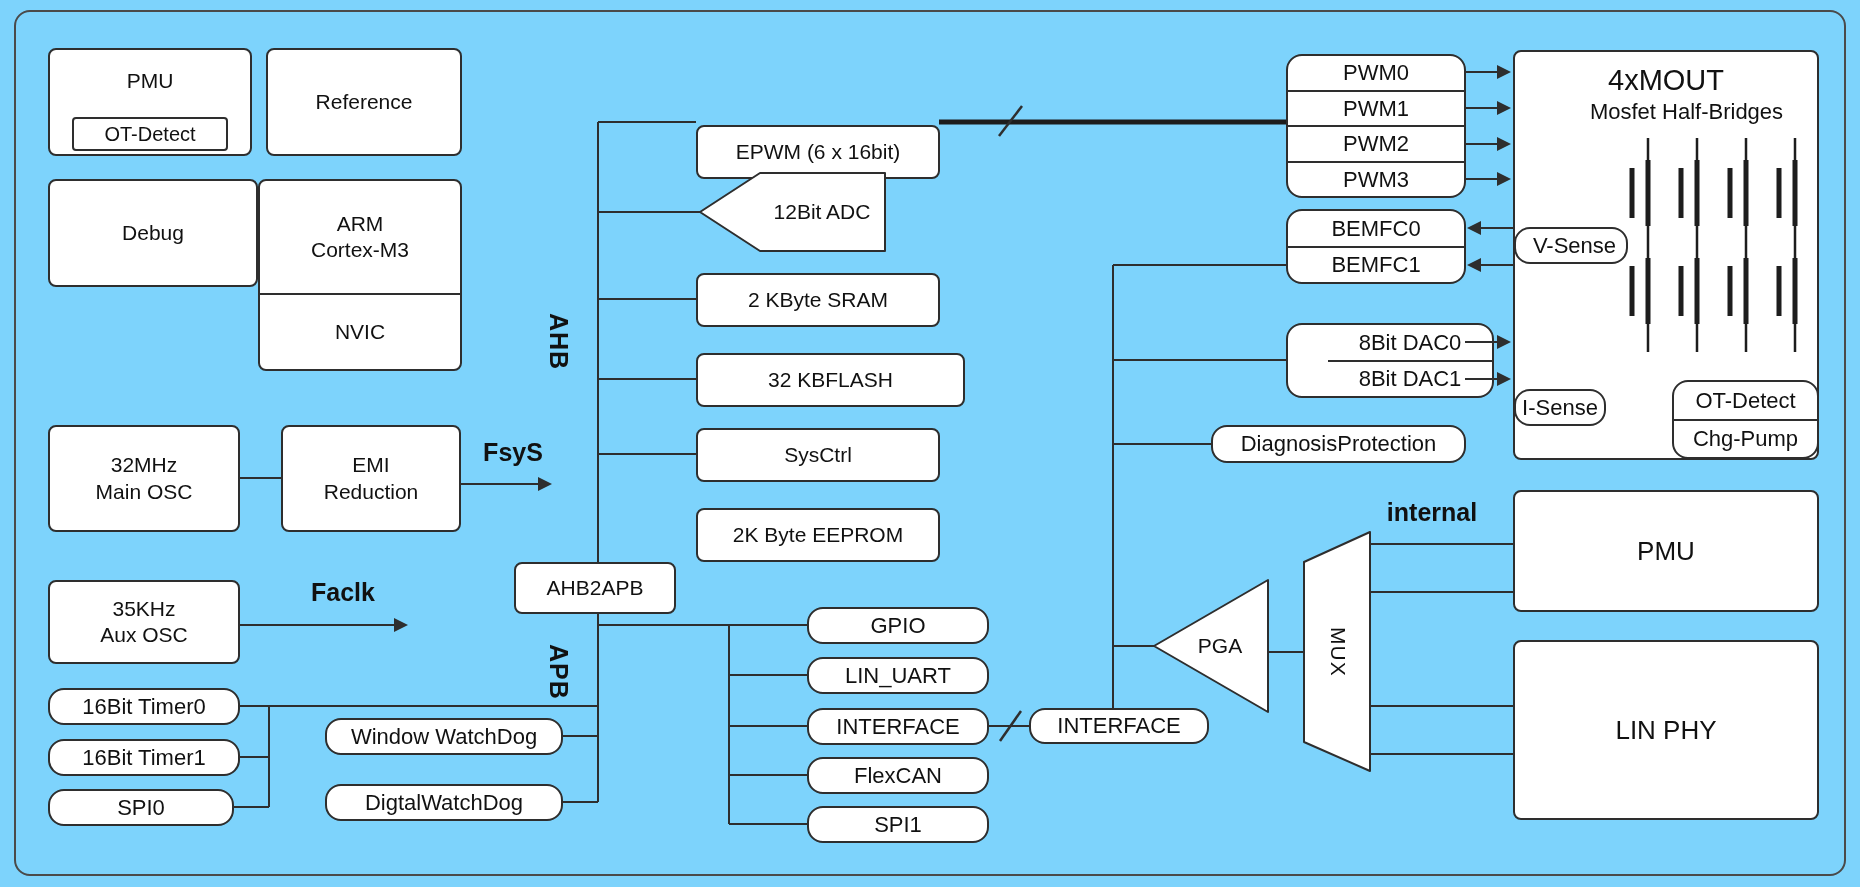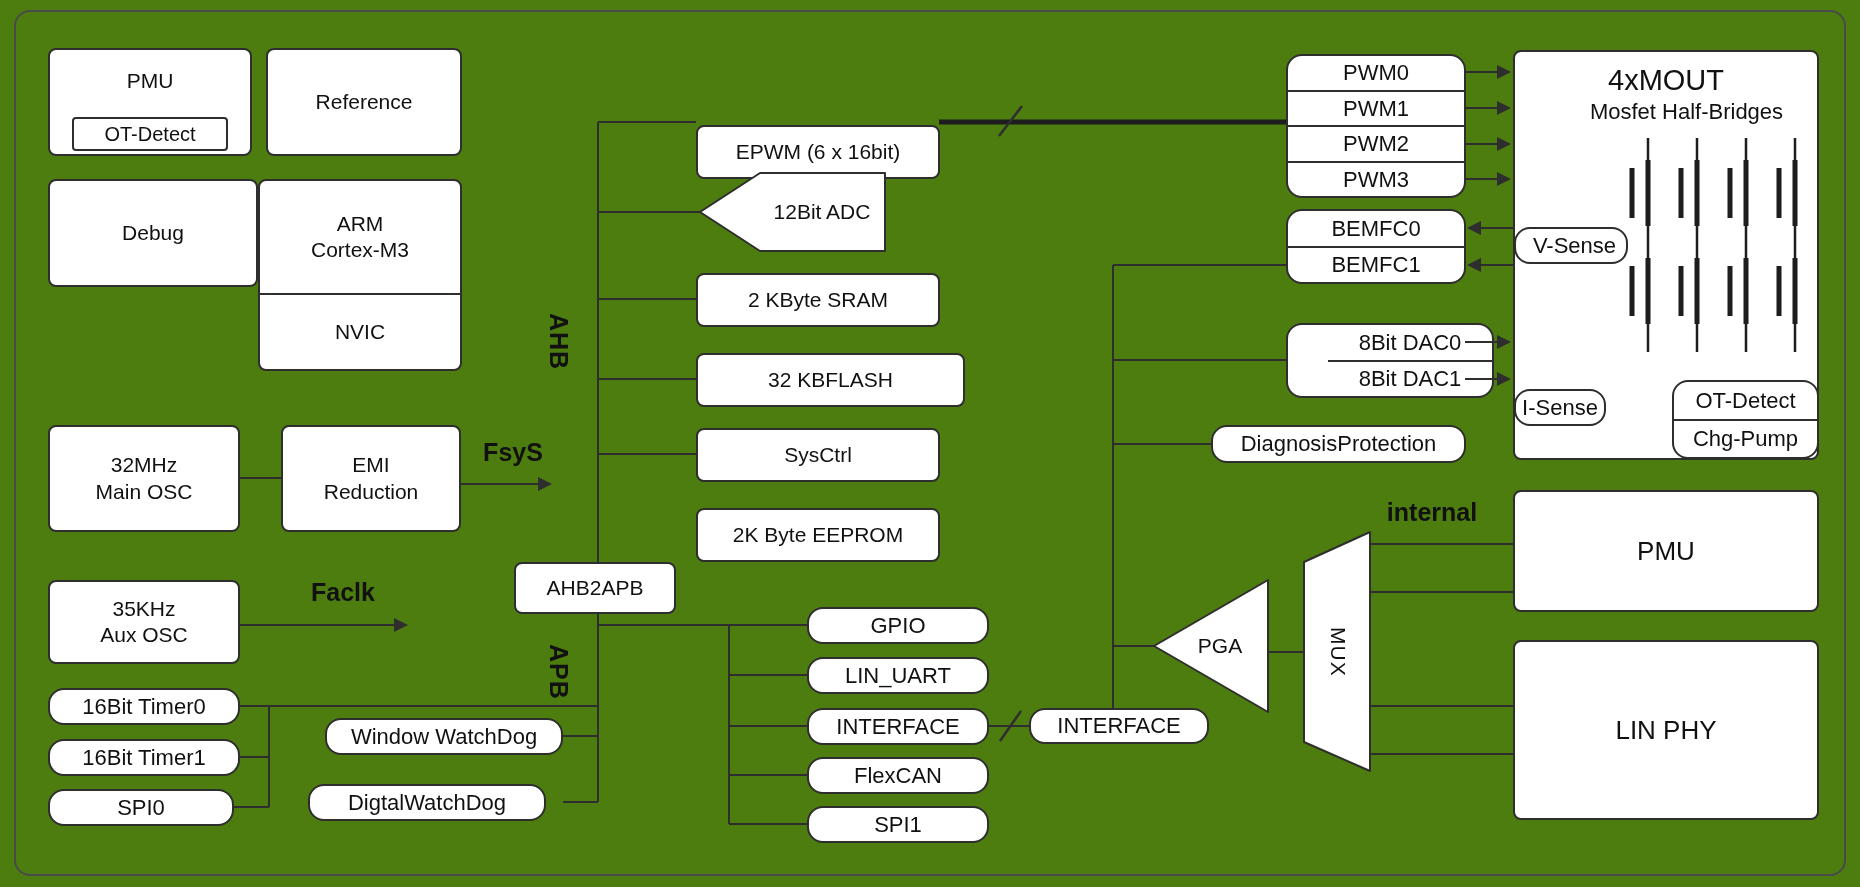--- a/index.html
+++ b/index.html
@@ -1,18 +1,18 @@
 <!DOCTYPE html>
 <html><head>
 <meta charset="utf-8">
 <style>
   *{margin:0;padding:0;box-sizing:border-box;}
   html,body{background:#ffffff;}
   body{font-family:"Liberation Sans","DejaVu Sans",sans-serif;color:#111111;}
-  .canvas{position:relative;width:1860px;height:887px;background:#4d7c0f;overflow:hidden;}
+  .canvas{position:relative;width:1860px;height:887px;background:#7dd3fc;overflow:hidden;}
   .frame{position:absolute;left:14px;top:10px;width:1832px;height:866px;border:2px solid #4a4a4a;border-radius:16px;z-index:1;}
   .box{position:absolute;background:#ffffff;border:2px solid #2e2e2e;border-radius:8px;display:flex;align-items:center;justify-content:center;text-align:center;font-size:21px;line-height:1.25;z-index:2;}
   .small{font-size:22px;border-radius:16px;}
   .stack{padding:0;display:flex;flex-direction:column;align-items:stretch;justify-content:flex-start;}
   .stack .row{flex:1 1 auto;display:flex;align-items:center;justify-content:center;border-top:2px solid #2e2e2e;}
   .stack .row:first-child{border-top:none;}
   .pmu-wrap{flex-direction:column;justify-content:flex-start;padding-top:18px;}
   .subbox{position:absolute;left:22px;bottom:3px;width:156px;height:34px;border:2px solid #2e2e2e;border-radius:4px;display:flex;align-items:center;justify-content:center;font-size:20px;background:#ffffff;}
   .mout{flex-direction:column;justify-content:flex-start;padding-top:10px;}
   .mout-title{font-size:29px;}
@@ -73,21 +73,21 @@
   <div class="box small" style="left:48px;top:789px;width:186px;height:37px;">SPI0</div>
 
   <div class="box" style="left:696px;top:96px;width:244px;height:54px;margin-top:29px;">EPWM (6 x 16bit)</div>
   <div class="box" style="left:696px;top:273px;width:244px;height:54px;">2 KByte SRAM</div>
   <div class="box" style="left:696px;top:353px;width:269px;height:54px;">32 KBFLASH</div>
   <div class="box" style="left:696px;top:428px;width:244px;height:54px;">SysCtrl</div>
   <div class="box" style="left:696px;top:508px;width:244px;height:54px;">2K Byte EEPROM</div>
   <div class="box" style="left:514px;top:562px;width:162px;height:52px;">AHB2APB</div>
 
   <div class="box small" style="left:325px;top:718px;width:238px;height:37px;">Window WatchDog</div>
-  <div class="box small" style="left:308px;top:784px;width:238px;height:37px;">DigtalWatchDog</div>
+  <div class="box small" style="left:325px;top:784px;width:238px;height:37px;">DigtalWatchDog</div>
   <div class="box small" style="left:807px;top:607px;width:182px;height:37px;">GPIO</div>
   <div class="box small" style="left:807px;top:657px;width:182px;height:37px;">LIN_UART</div>
   <div class="box small" style="left:807px;top:708px;width:182px;height:37px;">INTERFACE</div>
   <div class="box small" style="left:807px;top:757px;width:182px;height:37px;">FlexCAN</div>
   <div class="box small" style="left:807px;top:806px;width:182px;height:37px;">SPI1</div>
   <div class="box small" style="left:1029px;top:708px;width:180px;height:36px;">INTERFACE</div>
 
   <div class="box stack small" style="left:1286px;top:54px;width:180px;height:144px;">
     <div class="row">PWM0</div>
     <div class="row">PWM1</div>

